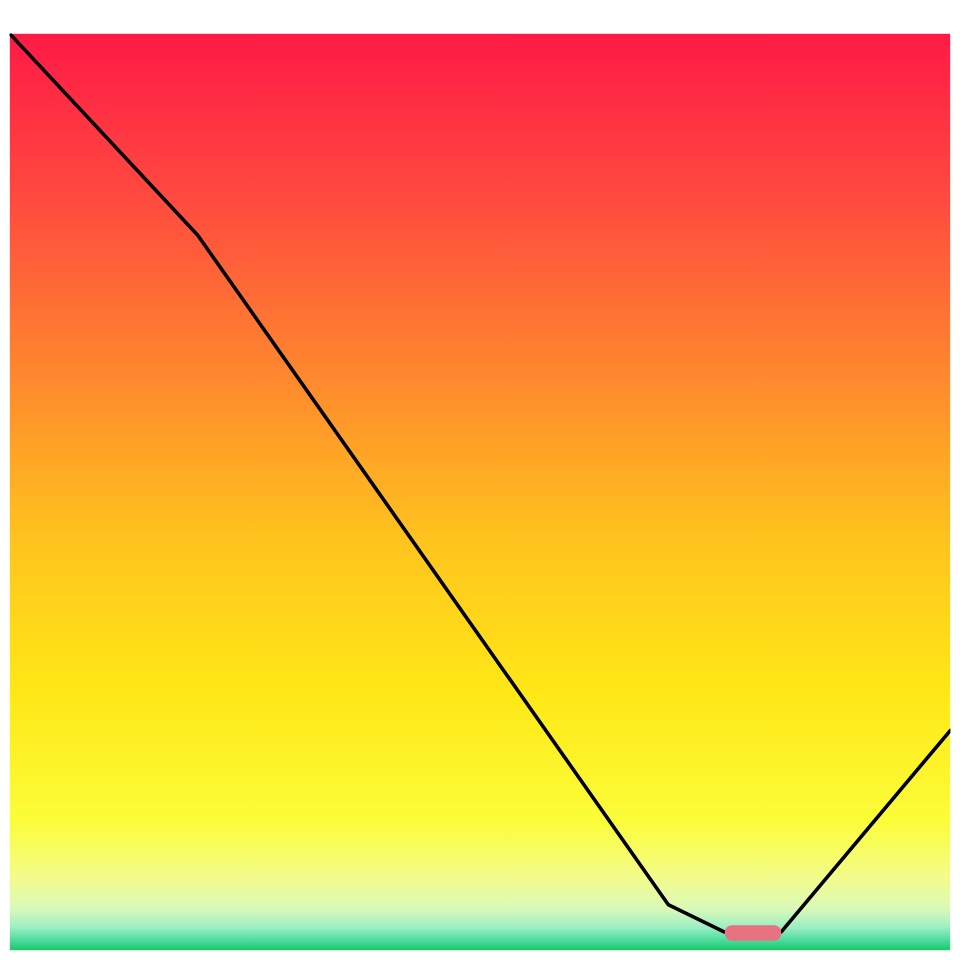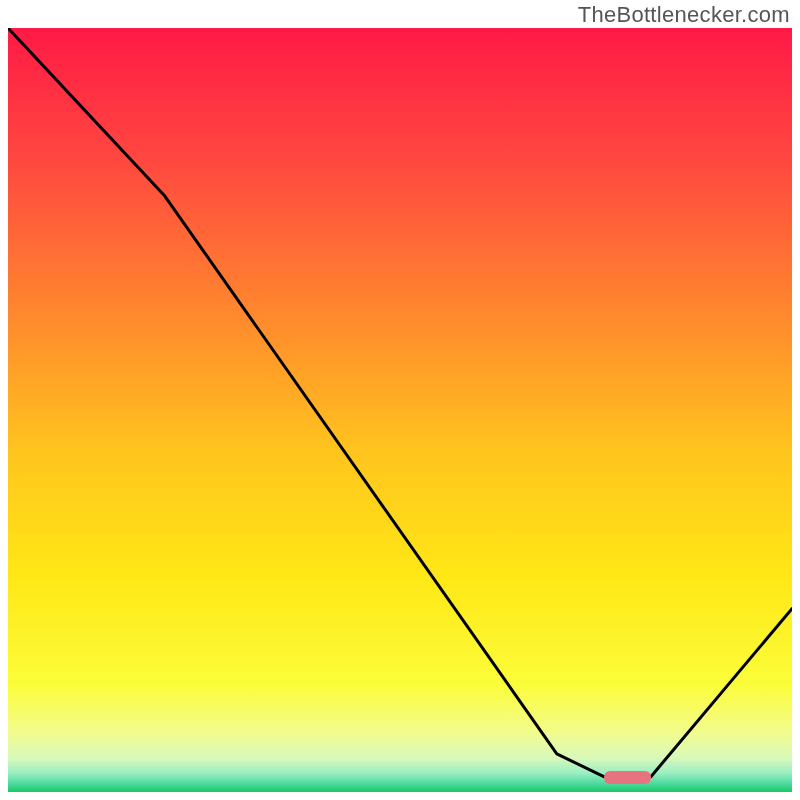--- a/index.html
+++ b/index.html
@@ -8,21 +8,20 @@
 .watermark { position: absolute; top: 2px; right: 10px; color: #555; font-size: 22px; font-weight: 500; letter-spacing: 0.3px; }
 .plot-area { position: absolute; top: 28px; left: 8px; width: 784px; height: 764px; }
 .gradient-bg { position: absolute; top: 0; left: 0; width: 100%; height: 100%; }
 .curve-layer { position: absolute; top: 0; left: 0; width: 100%; height: 100%; pointer-events: none; }
 .marker { position: absolute; height: 13px; width: 48px; background: #e77280; border-radius: 6px; }
 </style>
 </head>
 <body>
 
 <div class="chart-container">
-  <div class="watermark">TheBottlenecker.com</div>
 
   <div class="plot-area">
     <svg class="gradient-bg" viewBox="0 0 784 764" preserveAspectRatio="none">
       <defs>
         <linearGradient id="bgGrad" x1="0" y1="0" x2="0" y2="1">
             <stop offset="0%" stop-color="#ff1a46"></stop>
             <stop offset="18%" stop-color="#ff4a3f"></stop>
             <stop offset="38%" stop-color="#ff8a2d"></stop>
             <stop offset="55.00000000000001%" stop-color="#ffc31e"></stop>
             <stop offset="72%" stop-color="#ffe816"></stop>

